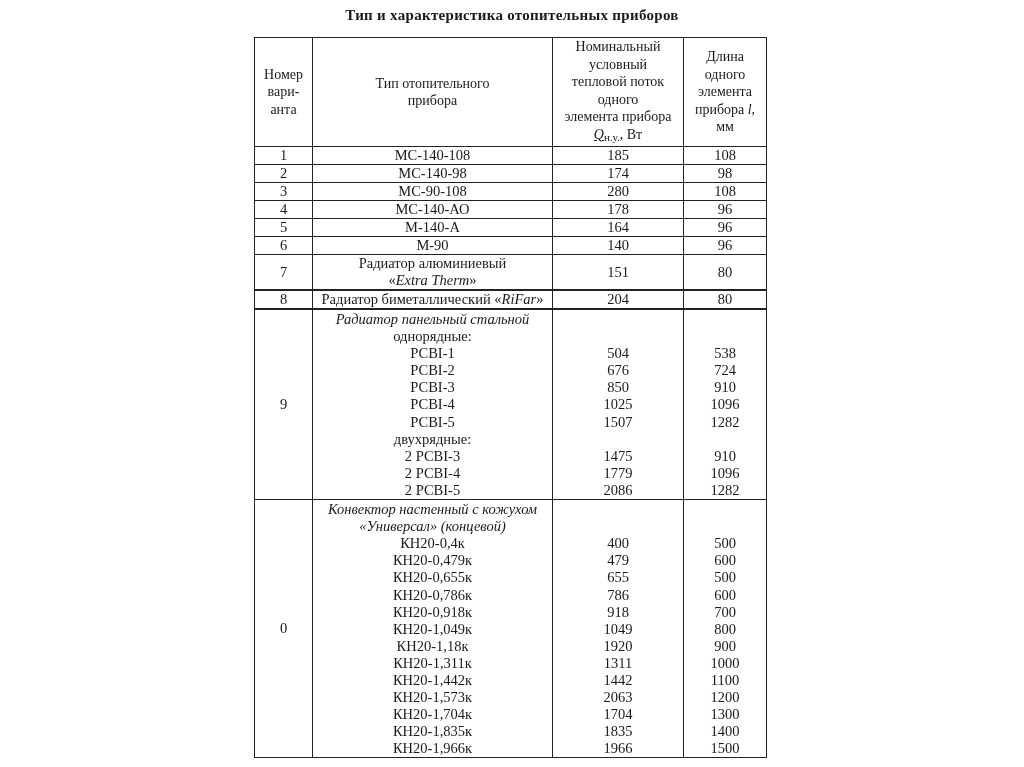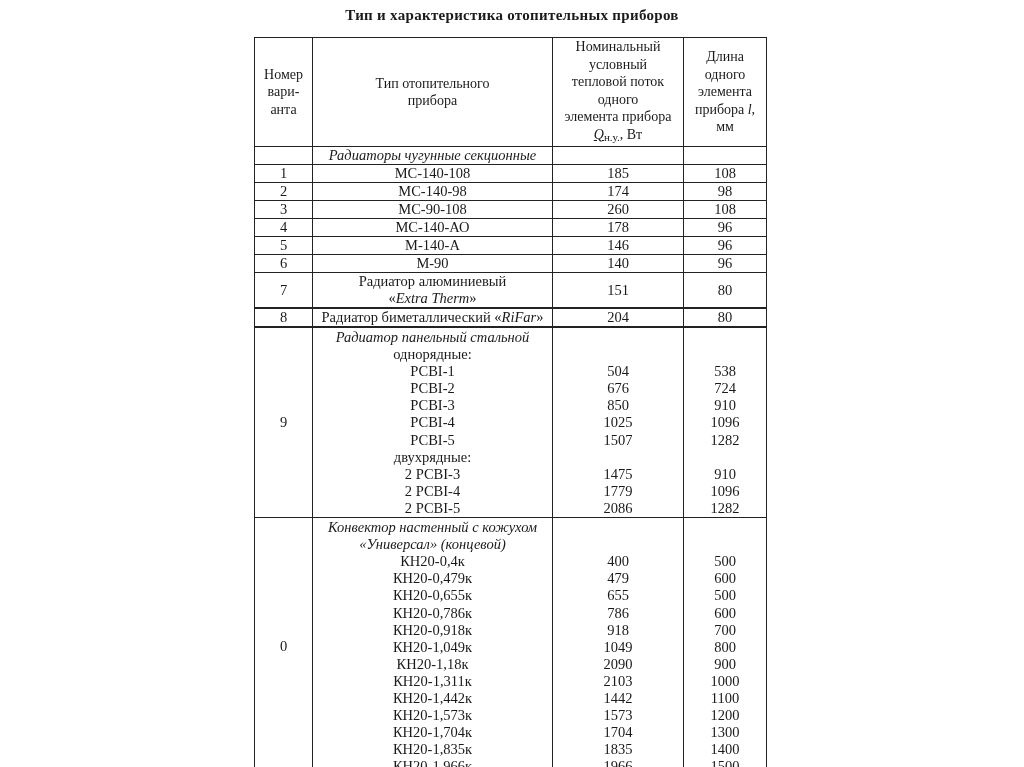--- a/index.html
+++ b/index.html
@@ -67,55 +67,49 @@
       </td>
       <td>
         <span class="line">Длина</span>
         <span class="line">одного</span>
         <span class="line">элемента</span>
         <span class="line"><span>прибора </span><span class="it">l</span><span>,</span></span>
         <span class="line">мм</span>
       </td>
     </tr>
 
-    <tr class="section">
-      <td></td>
-      <td class="it">Радиаторы чугунные  секционные</td>
-      <td></td>
-      <td></td>
-    </tr>
 
     <tr class="simple">
       <td>1</td>
       <td>МС-140-108</td>
       <td>185</td>
       <td>108</td>
     </tr>
     <tr class="simple">
       <td>2</td>
       <td>МС-140-98</td>
       <td>174</td>
       <td>98</td>
     </tr>
     <tr class="simple">
       <td>3</td>
       <td>МС-90-108</td>
-      <td>260</td>
+      <td>280</td>
       <td>108</td>
     </tr>
     <tr class="simple">
       <td>4</td>
       <td>МС-140-АО</td>
       <td>178</td>
       <td>96</td>
     </tr>
     <tr class="simple">
       <td>5</td>
       <td>М-140-А</td>
-      <td>146</td>
+      <td>164</td>
       <td>96</td>
     </tr>
     <tr class="simple">
       <td>6</td>
       <td>М-90</td>
       <td>140</td>
       <td>96</td>
     </tr>
 
     <tr class="double">
@@ -199,24 +193,24 @@
       </td>
       <td class="top col-lines">
         <span class="line"></span>
         <span class="line"></span>
         <span class="line">400</span>
         <span class="line">479</span>
         <span class="line">655</span>
         <span class="line">786</span>
         <span class="line">918</span>
         <span class="line">1049</span>
-        <span class="line">2090</span>
-        <span class="line">2103</span>
+        <span class="line">1920</span>
+        <span class="line">1311</span>
         <span class="line">1442</span>
-        <span class="line">1573</span>
+        <span class="line">2063</span>
         <span class="line">1704</span>
         <span class="line">1835</span>
         <span class="line">1966</span>
       </td>
       <td class="top col-lines">
         <span class="line"></span>
         <span class="line"></span>
         <span class="line">500</span>
         <span class="line">600</span>
         <span class="line">500</span>

